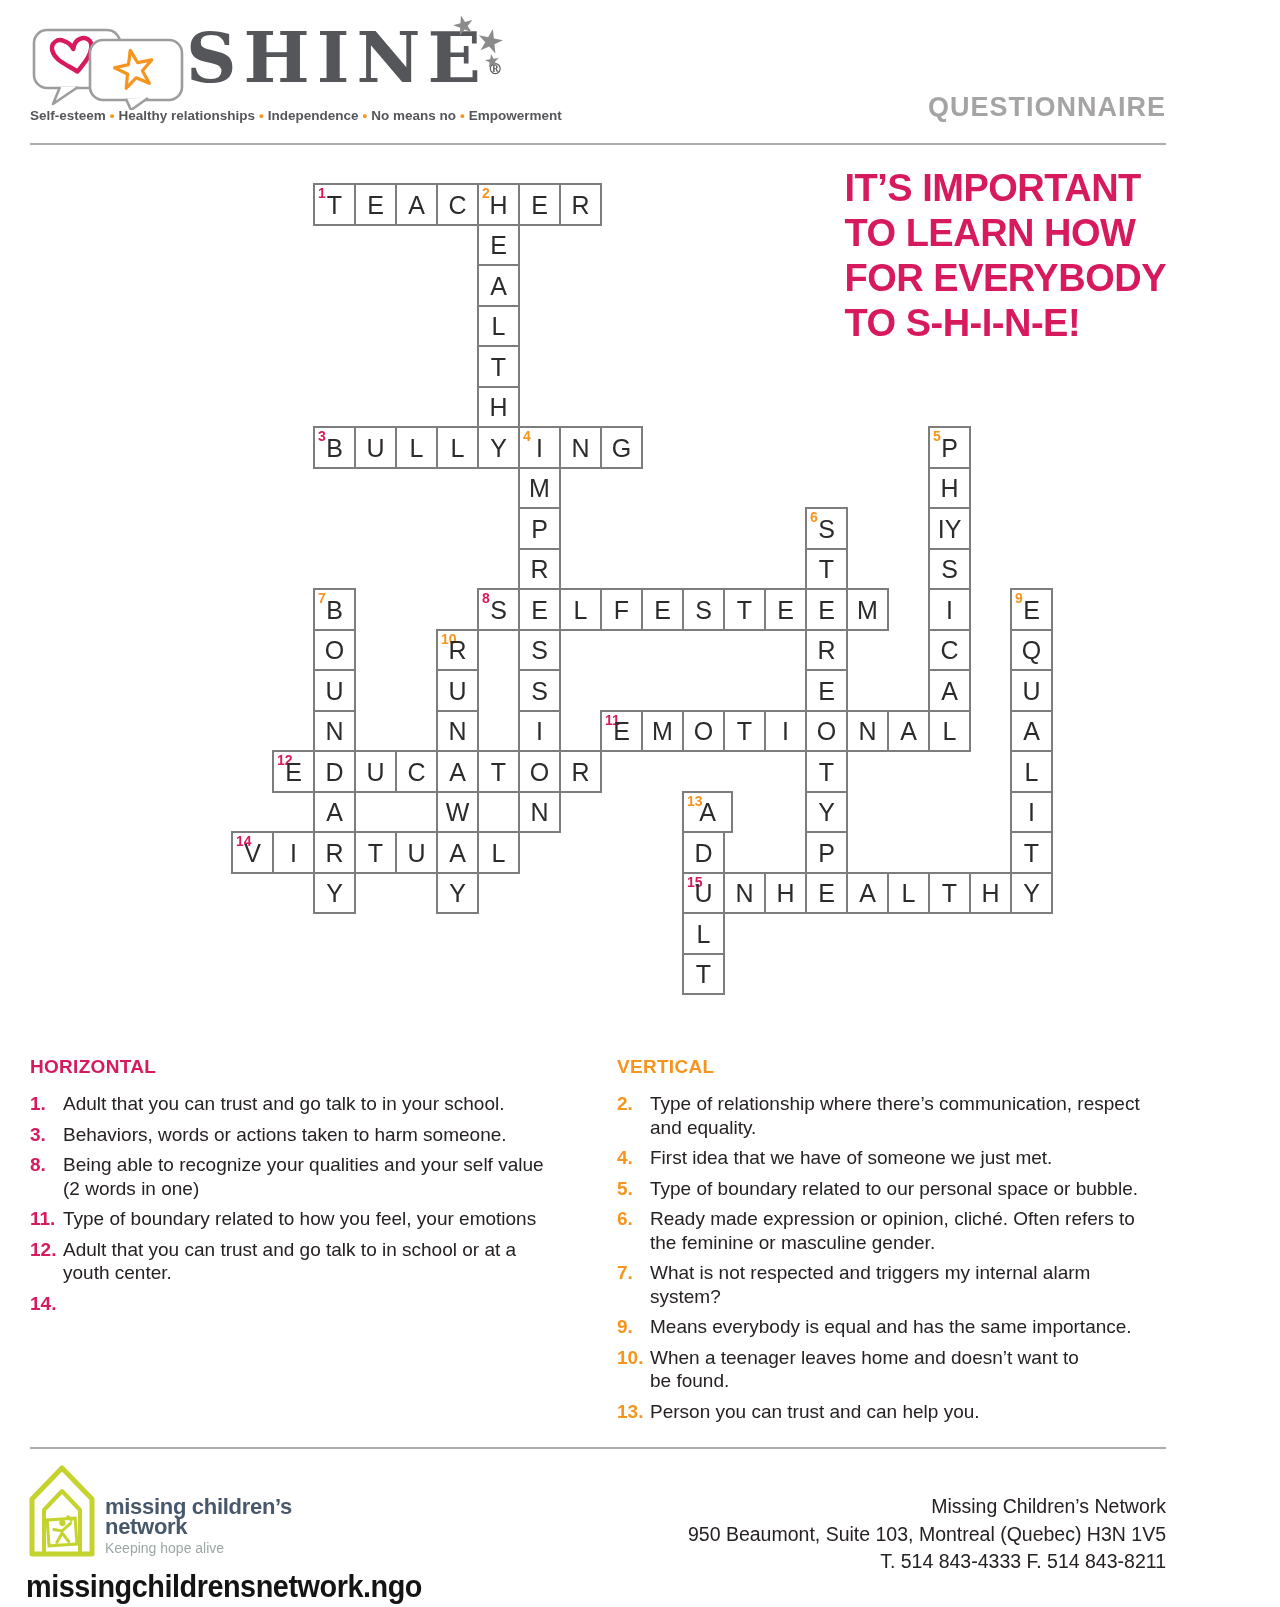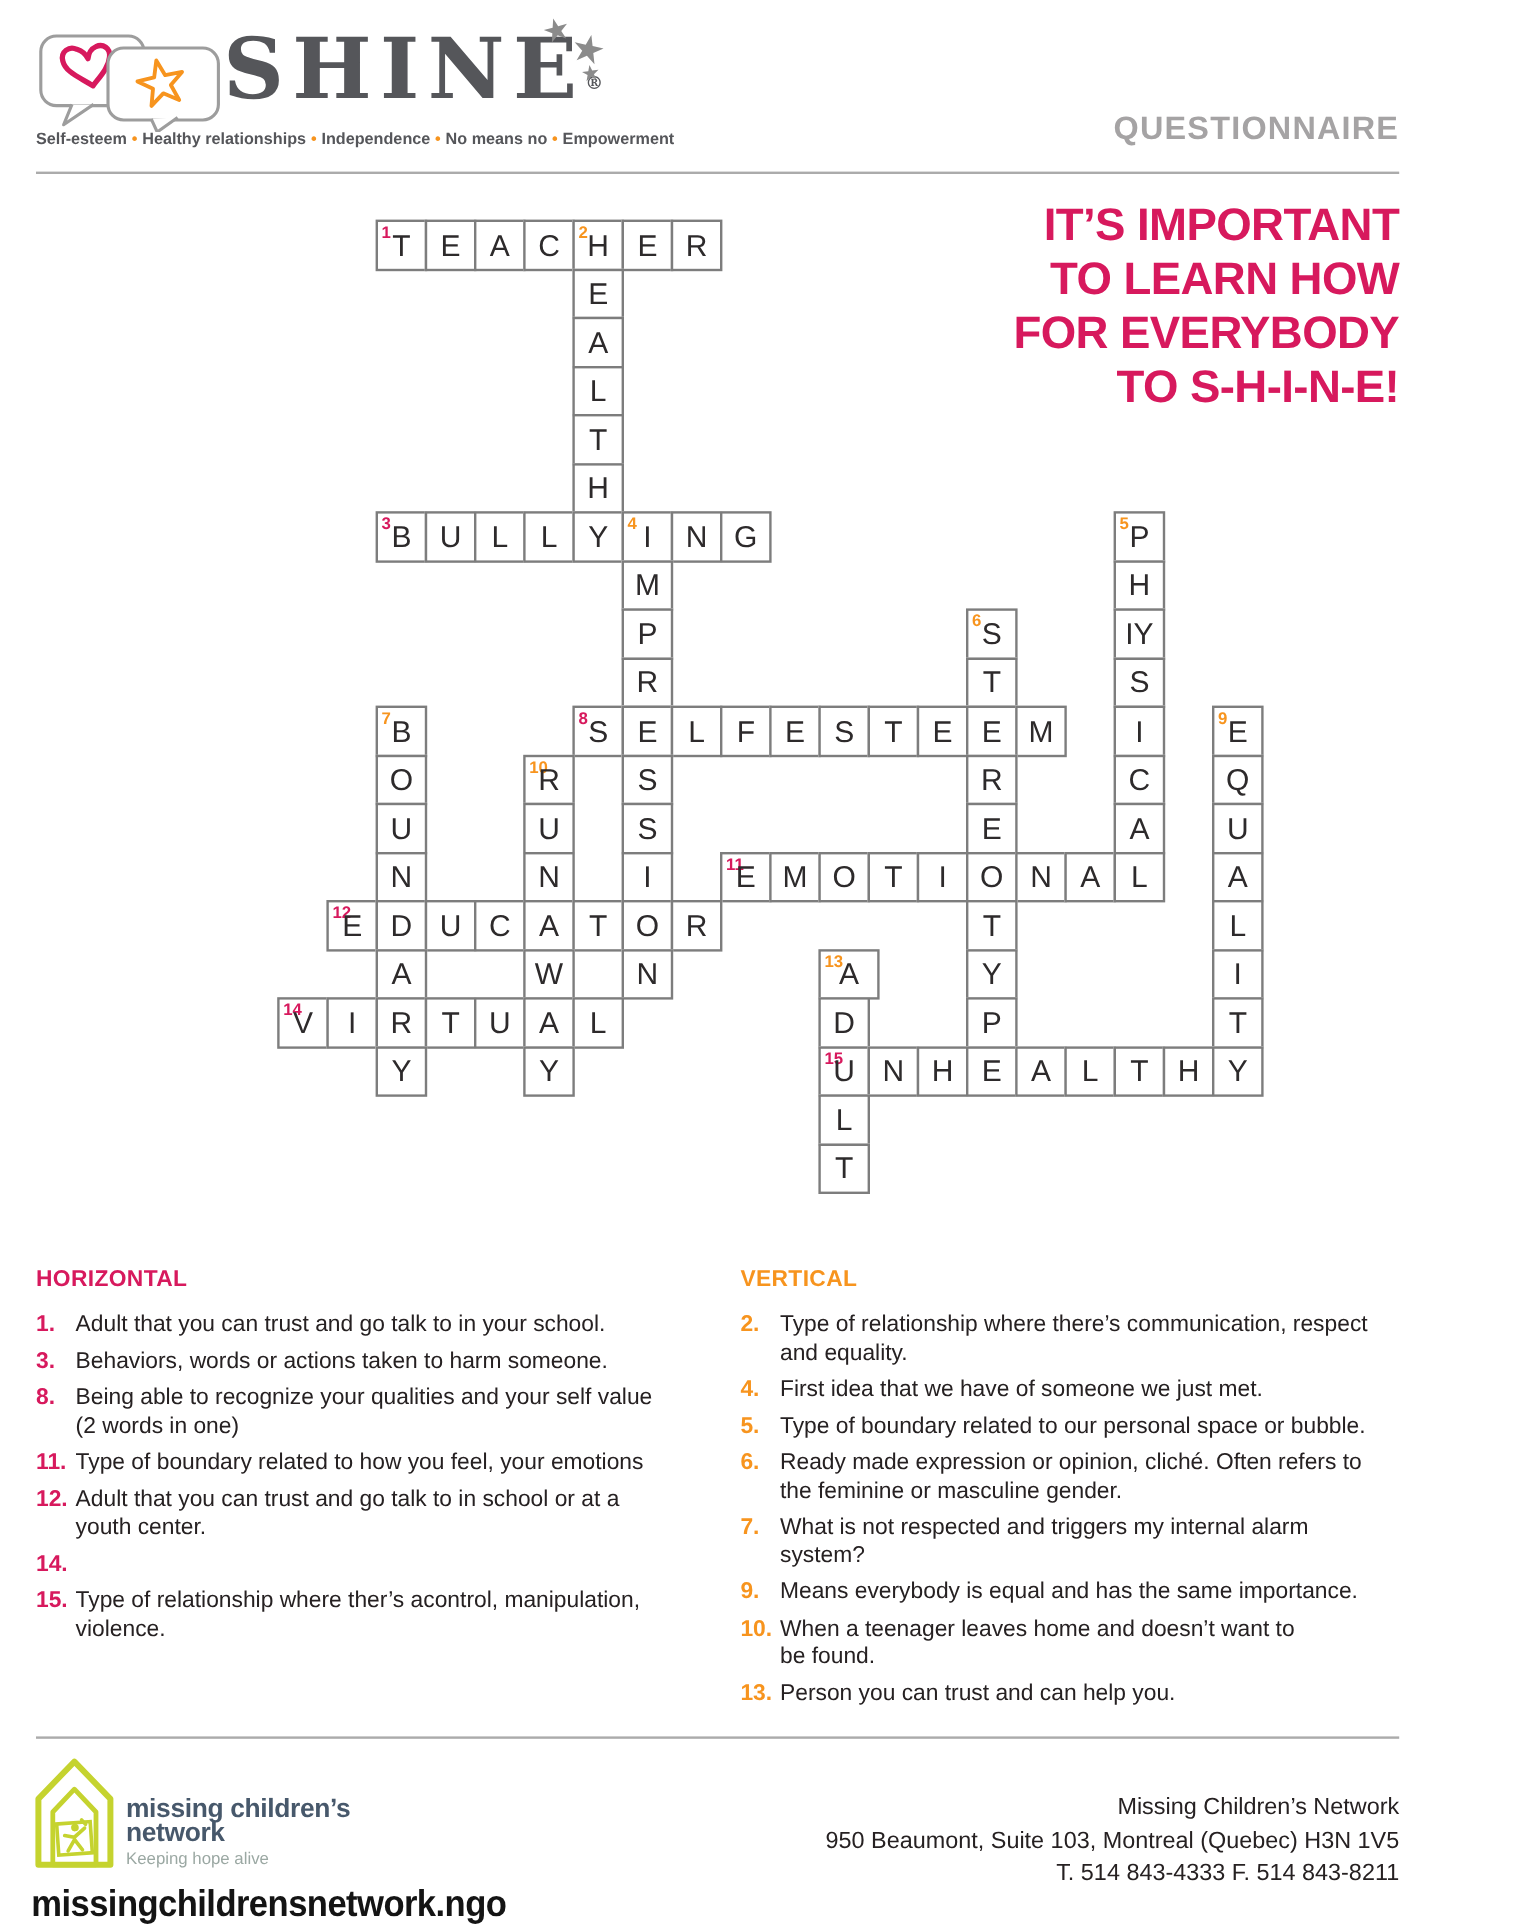--- a/index.html
+++ b/index.html
@@ -18,21 +18,21 @@
   .tagline { position:absolute; left:2px; top:100px; width:496px; font-size:13.5px;
              font-weight:bold; color:#55565A; white-space:nowrap; }
   .tagline .dot { color:#F7941E; padding:0 4px; }
   .q-label { position:absolute; right:114px; top:92px; font-size:27px; font-weight:bold;
              color:#A5A3A4; letter-spacing:1px; }
   .hline { position:absolute; left:30px; width:1136px; height:2px; background:#ABABAB; }
   .hline.top { top:143px; }
   .hline.bottom { top:1447px; }
 
   
-  .title { position:absolute; right:114px; top:166px; text-align:right; color:#D7195D;
+  .title { position:absolute; right:114px; top:166px; text-align:left; color:#D7195D;
            font-size:38px; font-weight:bold; line-height:45px; letter-spacing:-0.5px; }
 
   
   .grid { position:absolute; left:231px; top:183px; width:824px; height:814px; }
   .cell { position:absolute; width:43px; height:42.5px; background:#fff;
           border:2px solid #7D7D7D; }
   .cell .letter { position:absolute; left:0; right:0; bottom:4px; text-align:center;
           font-size:25px; color:#2D2A2B; font-weight:normal; }
   .cell .num { position:absolute; left:3px; top:0px; font-size:14px; font-weight:bold; }
   .num.h { color:#D7195D; }
@@ -452,25 +452,20 @@
           <span class="ctext">Type of boundary related to how you feel, your emotions</span>
         </div>
         <div class="clue">
           <span class="cnum">12.</span>
           <span class="ctext">Adult that you can trust and go talk to in school or at a
 youth center.</span>
         </div>
         <div class="clue">
           <span class="cnum">14.</span>
         </div>
-        <div class="clue">
-          <span class="cnum">15.</span>
-          <span class="ctext">Type of relationship where ther’s acontrol, manipulation,
-violence.</span>
-        </div>
       </div>
   </div>
   <div class="clues-col right">
     <div class="clues-heading">VERTICAL</div>
     <div id="v-clues">
         <div class="clue">
           <span class="cnum">2.</span>
           <span class="ctext">Type of relationship where there’s communication, respect
 and equality.</span>
         </div>

